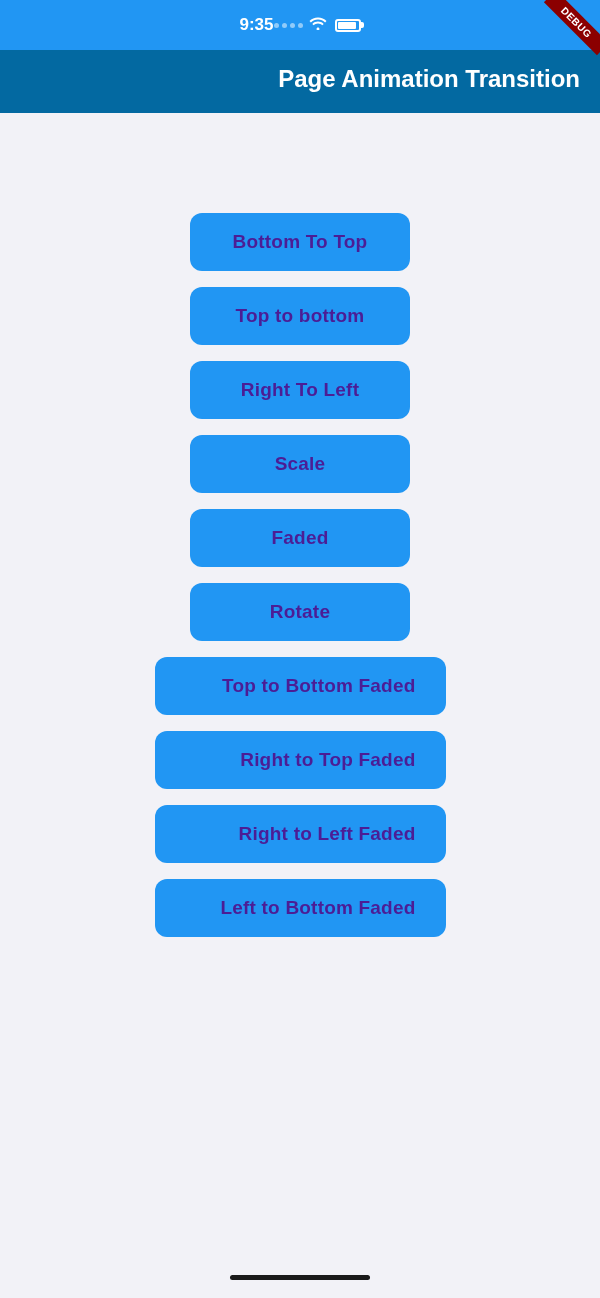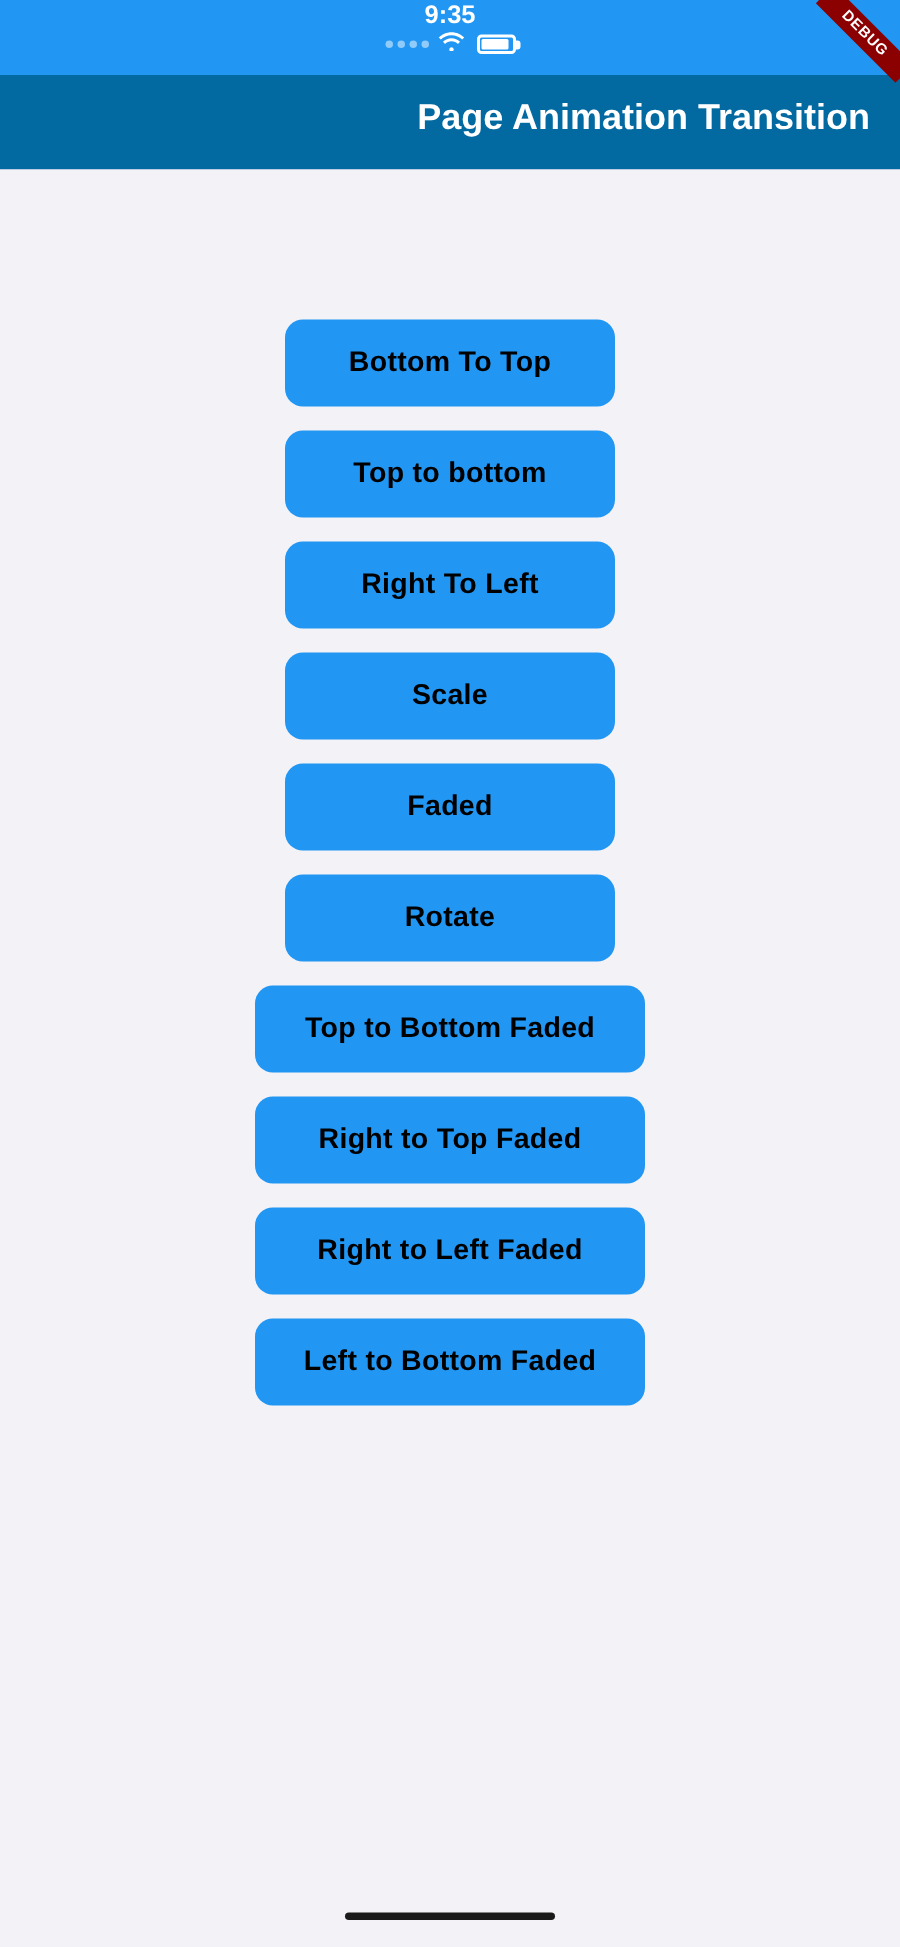--- a/index.html
+++ b/index.html
@@ -17,24 +17,23 @@
       position: relative;
     }
 
     
     .status-bar {
       width: 100%;
       height: 50px;
       background: #2196f3;
       display: flex;
       align-items: center;
-      justify-content: flex-start;
-      padding: 0 20px;
+      justify-content: center;
+      padding: 12px 20px;
       position: relative;
-      flex-direction: column;
     }
 
     .status-time {
       color: white;
       font-size: 17px;
       font-weight: 600;
     }
 
     .status-icons {
       display: flex;
@@ -135,34 +134,35 @@
       display: flex;
       flex-direction: column;
       align-items: center;
       padding: 100px 20px 40px;
       gap: 16px;
     }
 
     
     .anim-button {
       background: #2196f3;
-      color: #000000;
+      color: #4c1d95;
       border: none;
       border-radius: 12px;
       padding: 18px 30px;
       font-size: 19px;
       font-weight: 600;
       cursor: pointer;
       width: 220px;
       text-align: center;
       letter-spacing: 0.2px;
     }
 
     .anim-button.wide {
-      width: 260px;
+      width: 291px;
+      text-align: right;
     }
 
     
     .home-indicator {
       position: absolute;
       bottom: 18px;
       left: 50%;
       transform: translateX(-50%);
       width: 140px;
       height: 5px;

